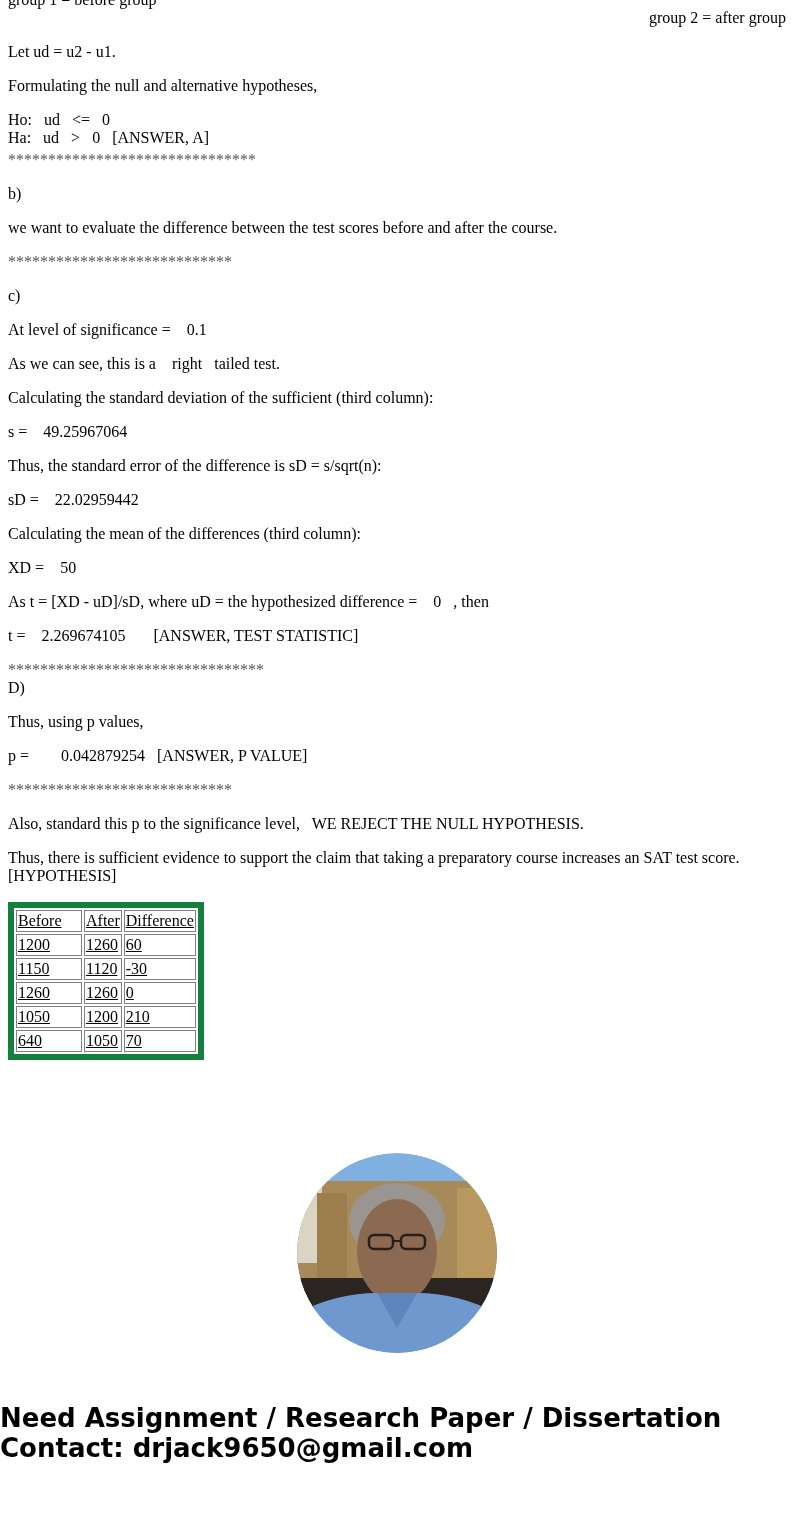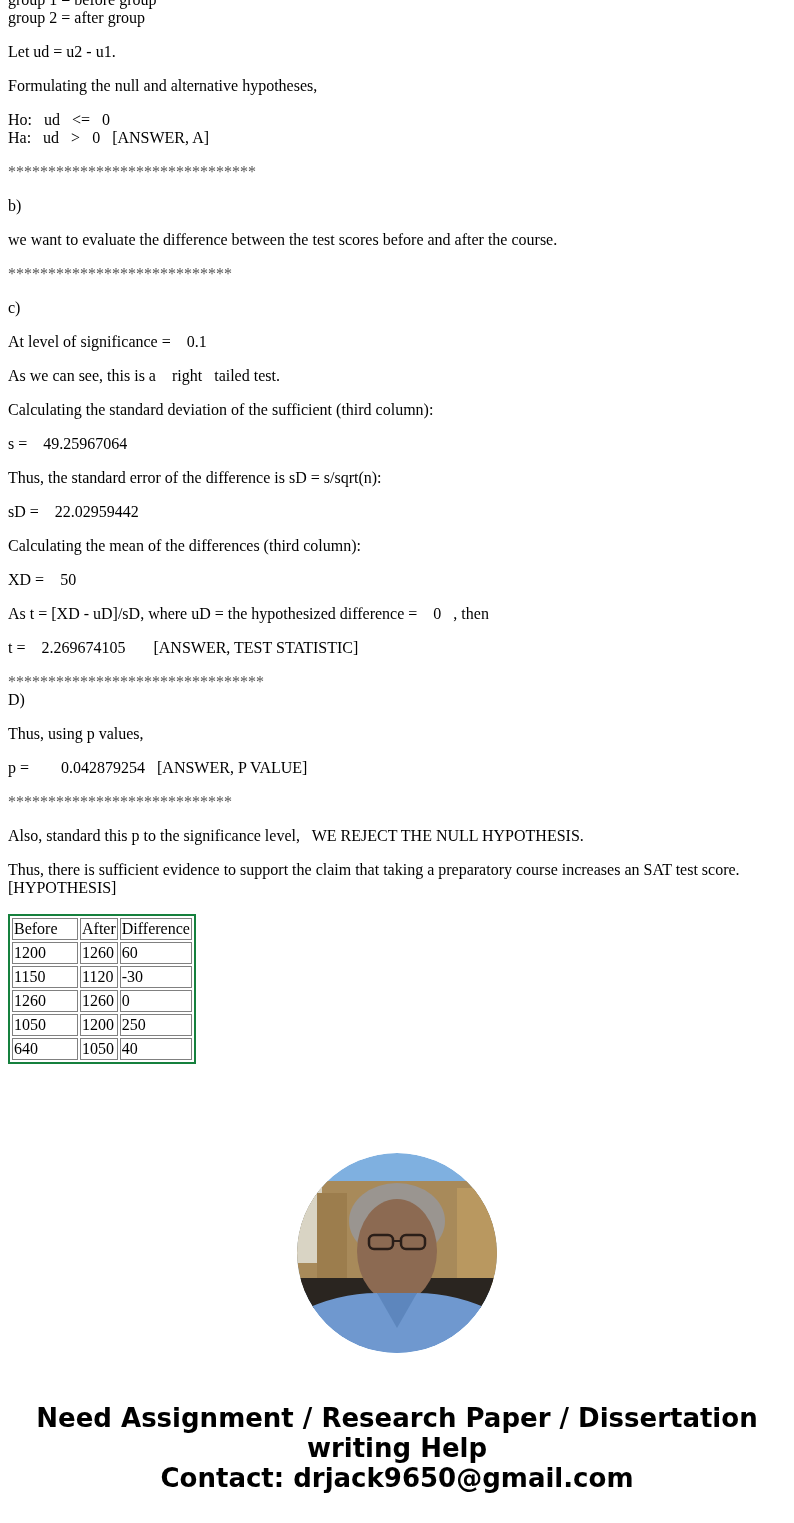--- a/index.html
+++ b/index.html
@@ -18,63 +18,63 @@
       top: -9px;
       width: 778px;
       line-height: 18px;
     }
     .line { white-space: pre; margin: 0; }
     .p { margin: 0 0 16px 0; white-space: pre-wrap; }
     .stars { color: #555; letter-spacing: 0; white-space: pre; }
     table.data {
       border-collapse: separate;
       border-spacing: 2px;
-      border: 2px solid #15803d;
+      border: 6px solid #15803d;
       margin-top: 0px;
       font-size: 16px;
       line-height: 18px;
+      text-decoration: underline;
     }
     table.data td {
       border: 1px solid #808080;
       padding: 1px;
       white-space: nowrap;
     }
     .avatar-wrap {
       position: absolute;
       left: 297px;
       top: 1153px;
       width: 200px;
       height: 200px;
       border-radius: 50%;
       overflow: hidden;
     }
     .promo {
       position: absolute;
       left: 0;
       top: 1403px;
       width: 794px;
-      text-align: center;
       font-family: "DejaVu Sans", sans-serif;
       font-weight: bold;
       font-size: 26px;
       line-height: 30px;
       color: #000;
     }
   </style>
 </head>
 <body>
 
 <div class="doc">
   <div class="line">group 1 = before group</div>
-  <div class="line" style="margin-bottom:16px;">group 2 = after group</div>
+  <div class="line" style="margin-bottom:16px;text-align:right;">group 2 = after group</div>
 
   <div class="p">Let ud = u2 - u1.</div>
   <div class="p">Formulating the null and alternative hypotheses,</div>
   <div class="line">Ho:   ud   &lt;=   0</div>
-  <div class="line" style="margin-bottom:16px;">Ha:   ud   &gt;   0   [ANSWER, A]</div>
+  <div class="line" style="margin-bottom:4px;">Ha:   ud   &gt;   0   [ANSWER, A]</div>
   <div class="p stars">*******************************</div>
 
   <div class="p">b)</div>
   <div class="p">we want to evaluate the difference between the test scores before and after the course.</div>
   <div class="p stars">****************************</div>
 
   <div class="p">c)</div>
   <div class="p">At level of significance =    0.1</div>
   <div class="p">As we can see, this is a    right   tailed test.</div>
   <div class="p">Calculating the standard deviation of the sufficient (third column):</div>
@@ -116,26 +116,26 @@
       <td>-30</td>
     </tr>
     <tr>
       <td>1260</td>
       <td>1260</td>
       <td>0</td>
     </tr>
     <tr>
       <td>1050</td>
       <td>1200</td>
-      <td>250</td>
+      <td>210</td>
     </tr>
     <tr>
       <td>640</td>
       <td>1050</td>
-      <td>40</td>
+      <td>70</td>
     </tr>
   </tbody>
     </table>
 </div>
 
 <div class="avatar-wrap">
   <svg width="200" height="200" viewBox="0 0 200 200">
     <defs>
       <clipPath id="circ">
           <circle cx="100" cy="100" r="100"></circle>
@@ -154,15 +154,14 @@
       <rect x="104" y="82" width="24" height="14" rx="5" fill="none" stroke="#2a1e18" stroke-width="2.5"></rect>
       <line x1="96" y1="88" x2="104" y2="88" stroke="#2a1e18" stroke-width="2"></line>
       <path d="M0 200 L0 160 Q40 140 80 140 L100 160 L120 140 Q160 140 200 160 L200 200 Z" fill="#6f98cf"></path>
       <path d="M80 140 L100 175 L120 140 Z" fill="#5d86bd"></path>
     </g>
   </svg>
 </div>
 
 <div class="promo">
   <div>Need Assignment / Research Paper / Dissertation</div>
-  <div>writing Help</div>
   <div>Contact: drjack9650@gmail.com</div>
 </div>
 
 </body></html>

